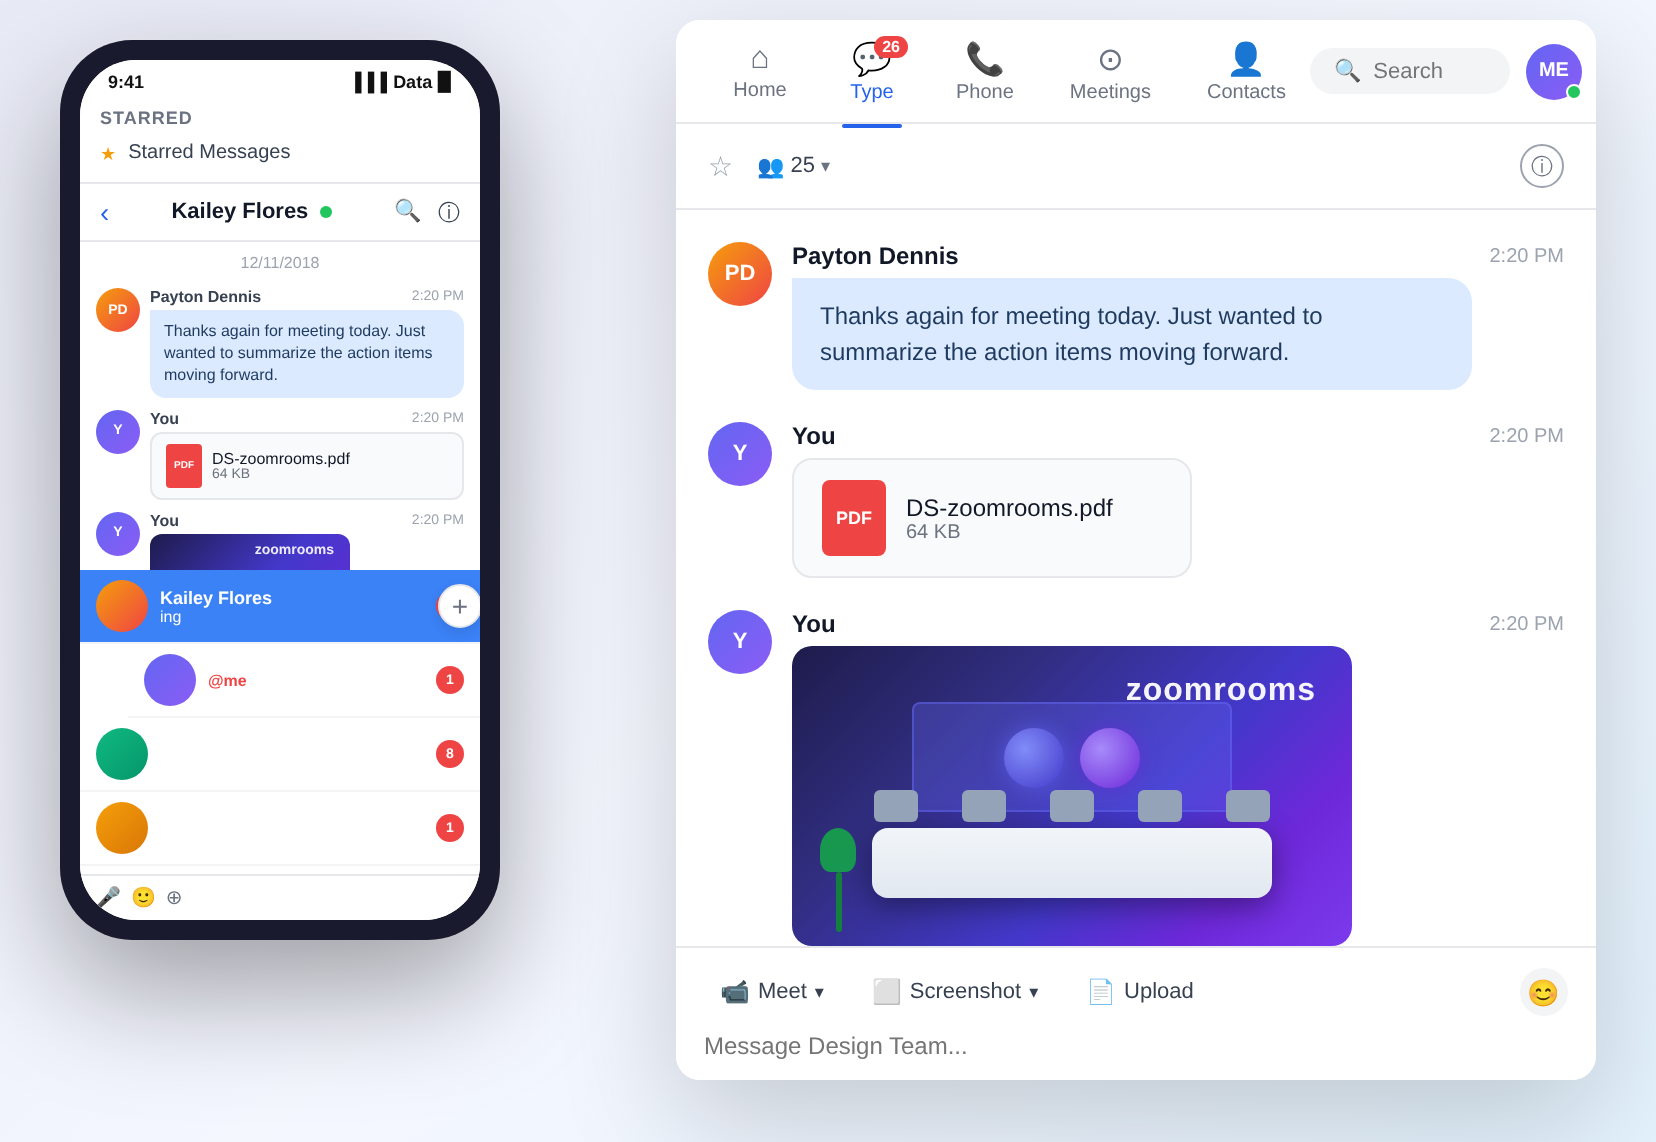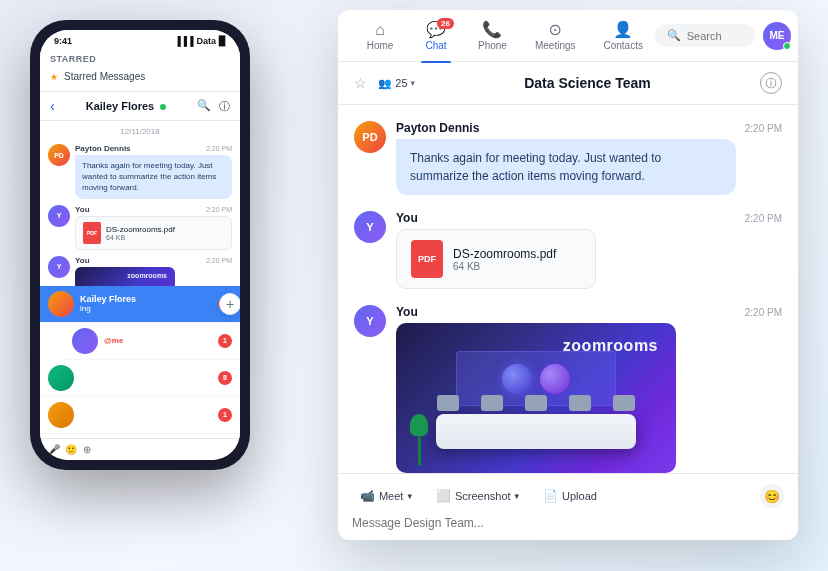--- a/index.html
+++ b/index.html
@@ -801,21 +801,21 @@
 
   <div class="title-bar">
     <div class="nav-tabs">
       <div class="nav-tab">
         <span class="tab-icon">⌂</span>
         <span class="tab-label">Home</span>
       </div>
       <div class="nav-tab active">
         <span class="tab-badge">26</span>
         <span class="tab-icon">💬</span>
-        <span class="tab-label">Chat</span>
+        <span class="tab-label">Type</span>
       </div>
       <div class="nav-tab">
         <span class="tab-icon">📞</span>
         <span class="tab-label">Phone</span>
       </div>
       <div class="nav-tab">
         <span class="tab-icon">⊙</span>
         <span class="tab-label">Meetings</span>
       </div>
       <div class="nav-tab">
@@ -835,21 +835,20 @@
 
   <div class="chat-header">
     <div class="chat-header-left">
       <span style="color:#9ca3af;font-size:14px;">☆</span>
       <div class="members-count">
         <span>👥</span>
         <span>25</span>
         <span style="font-size:9px;color:#6b7280;">▾</span>
       </div>
     </div>
-    <div class="chat-title">Data Science Team</div>
     <div class="info-icon">ⓘ</div>
   </div>
 
   <div class="messages-area">
 
     <div class="message-group">
       <div class="msg-avatar">PD</div>
       <div class="message-content">
         <div class="message-meta">
           <span class="message-sender">Payton Dennis</span>

